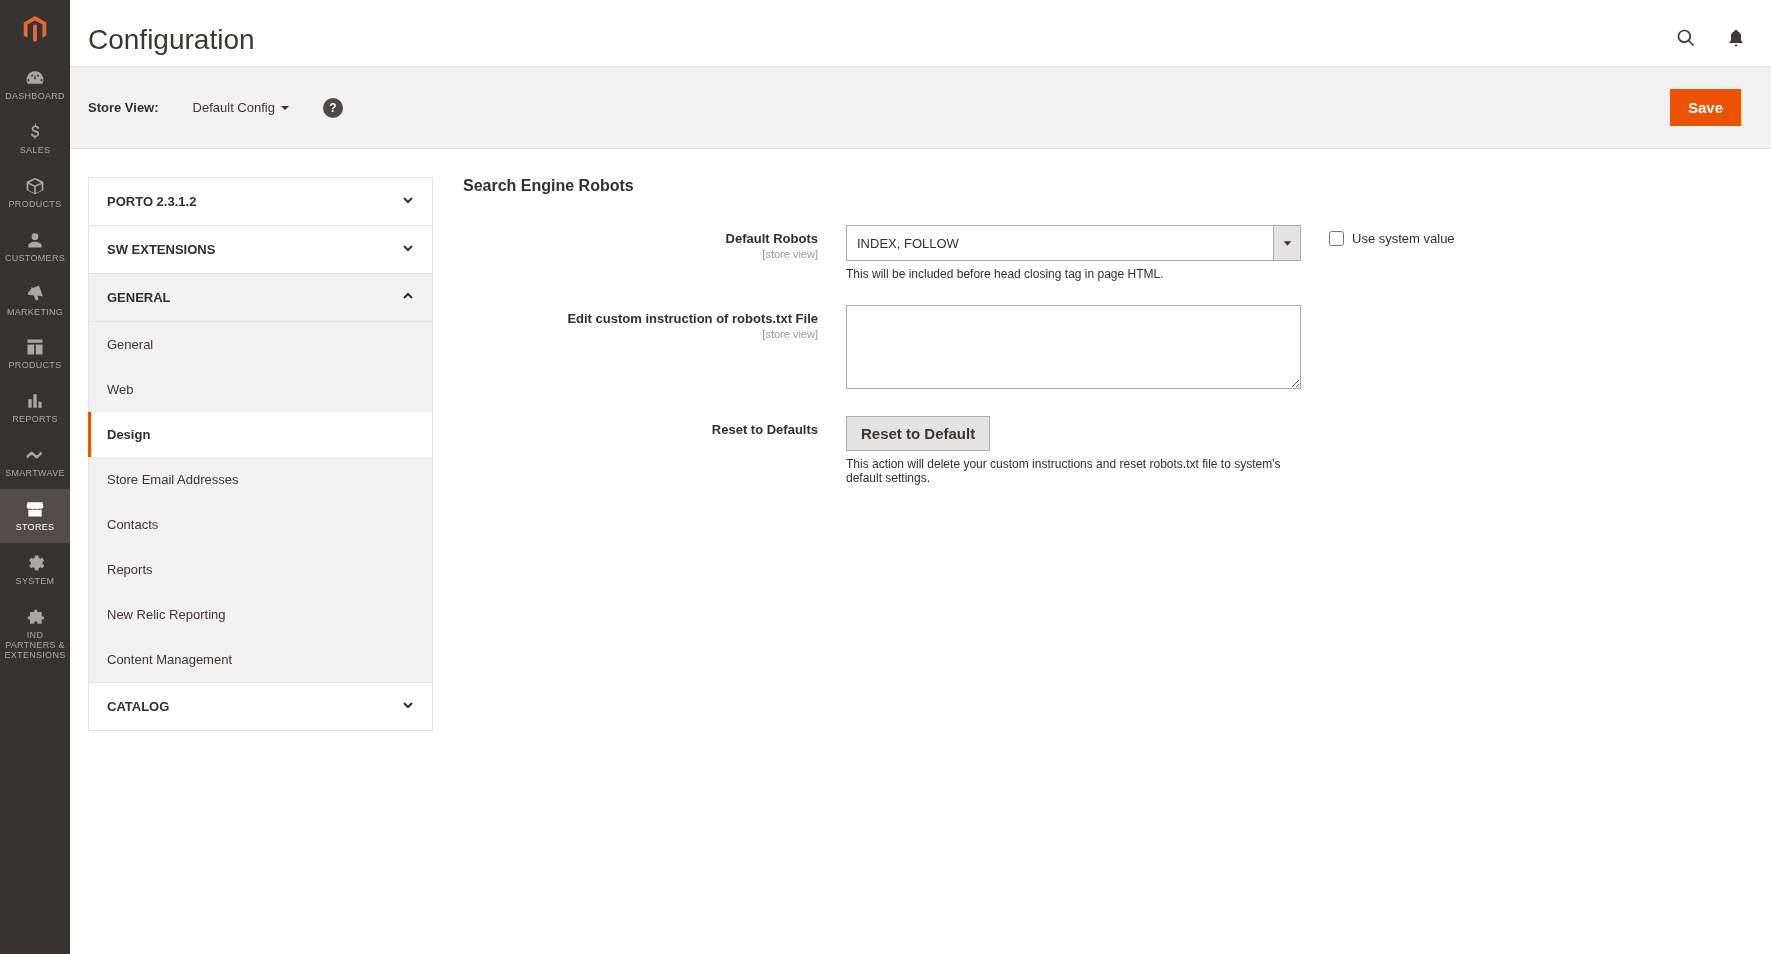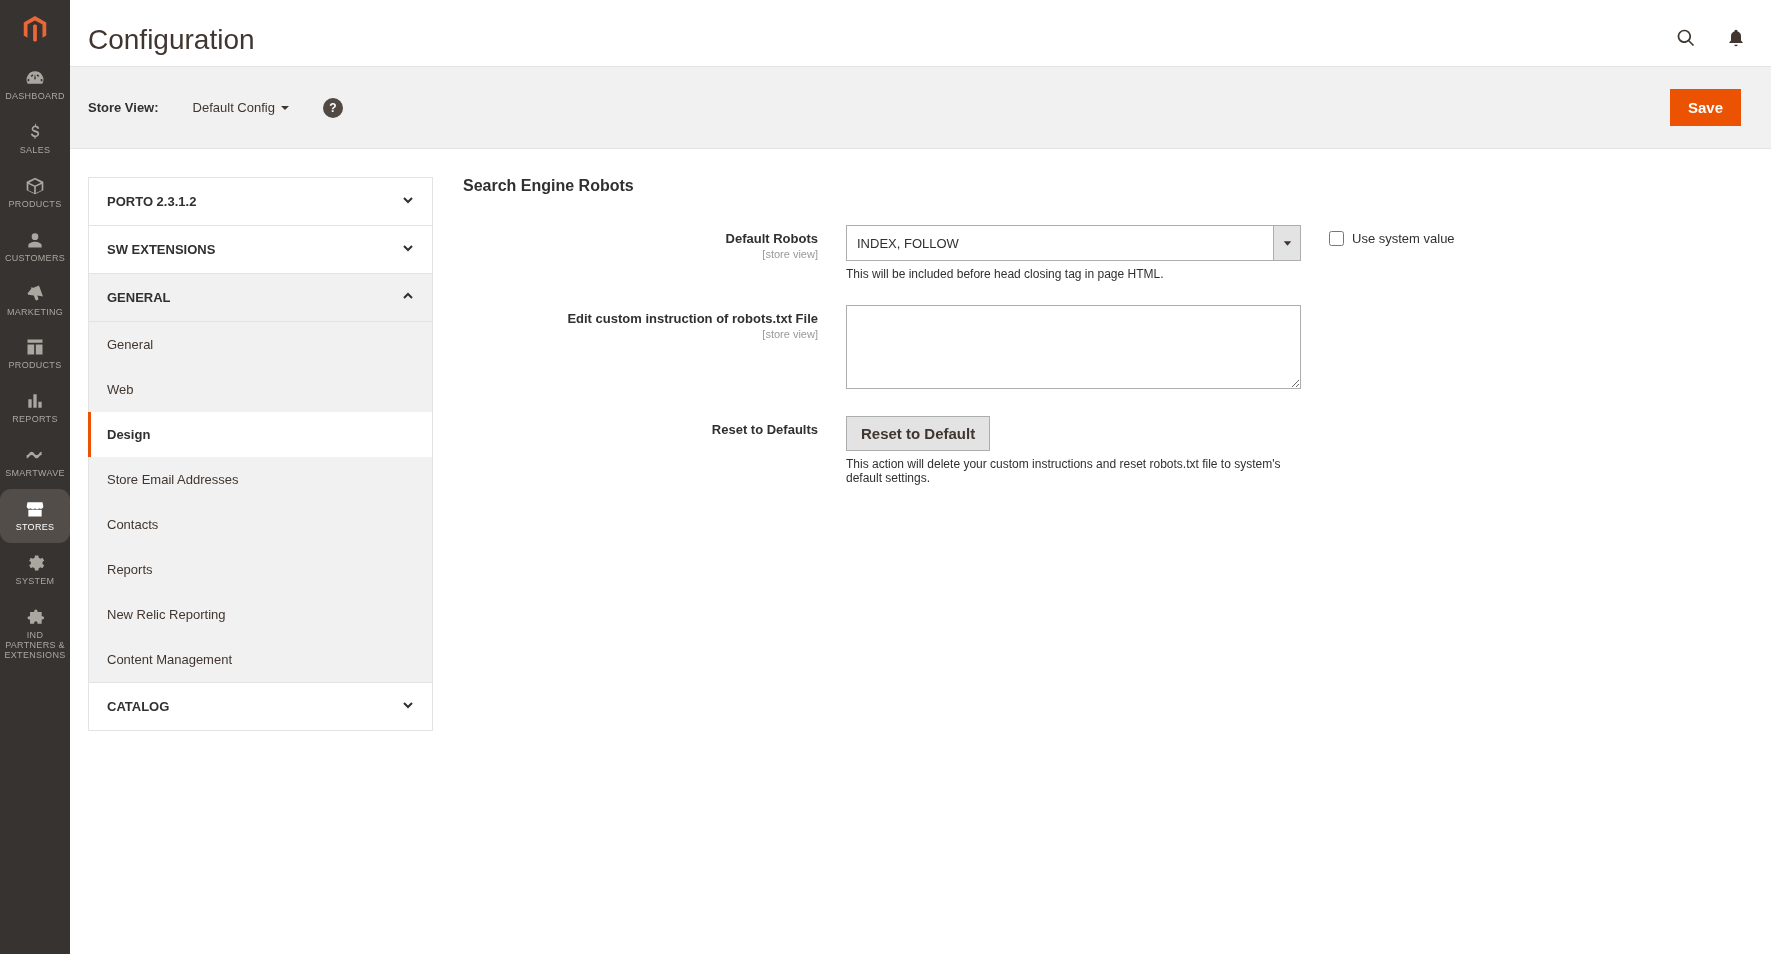--- a/index.html
+++ b/index.html
@@ -16,21 +16,21 @@
     --bg-page:#f1f1f1;
   }
   *{box-sizing:border-box;margin:0;padding:0;}
   body{font-family:'Helvetica Neue',Helvetica,Arial,sans-serif;color:var(--text-dark);font-size:13px;background:#fff;}
 
   
   .admin-nav{position:fixed;left:0;top:0;bottom:0;width:70px;background:var(--bg-sidebar);z-index:10;overflow:hidden;}
   .admin-logo{height:58px;display:flex;align-items:center;justify-content:center;background:var(--bg-sidebar);}
   .admin-logo svg{width:30px;height:30px;}
   .nav-item{display:flex;flex-direction:column;align-items:center;justify-content:center;padding:10px 2px;color:var(--text-sidebar);font-size:9px;letter-spacing:.3px;cursor:pointer;text-align:center;line-height:1.1;}
-  .nav-item.active{background:var(--bg-sidebar-active);color:#fff;border-radius:11px;}
+  .nav-item.active{background:var(--bg-sidebar-active);color:#fff;}
   .nav-item .icon{display:block;margin-bottom:4px;font-size:18px;}
   .nav-item .icon svg{width:20px;height:20px;display:block;}
   .nav-item .label{font-size:9px;}
 
   
   .main{margin-left:58px;}
 
   
   .page-header{padding:24px 20px 10px 30px;display:flex;align-items:center;}
   .page-header h1{font-size:28px;font-weight:400;color:#41362f;}

